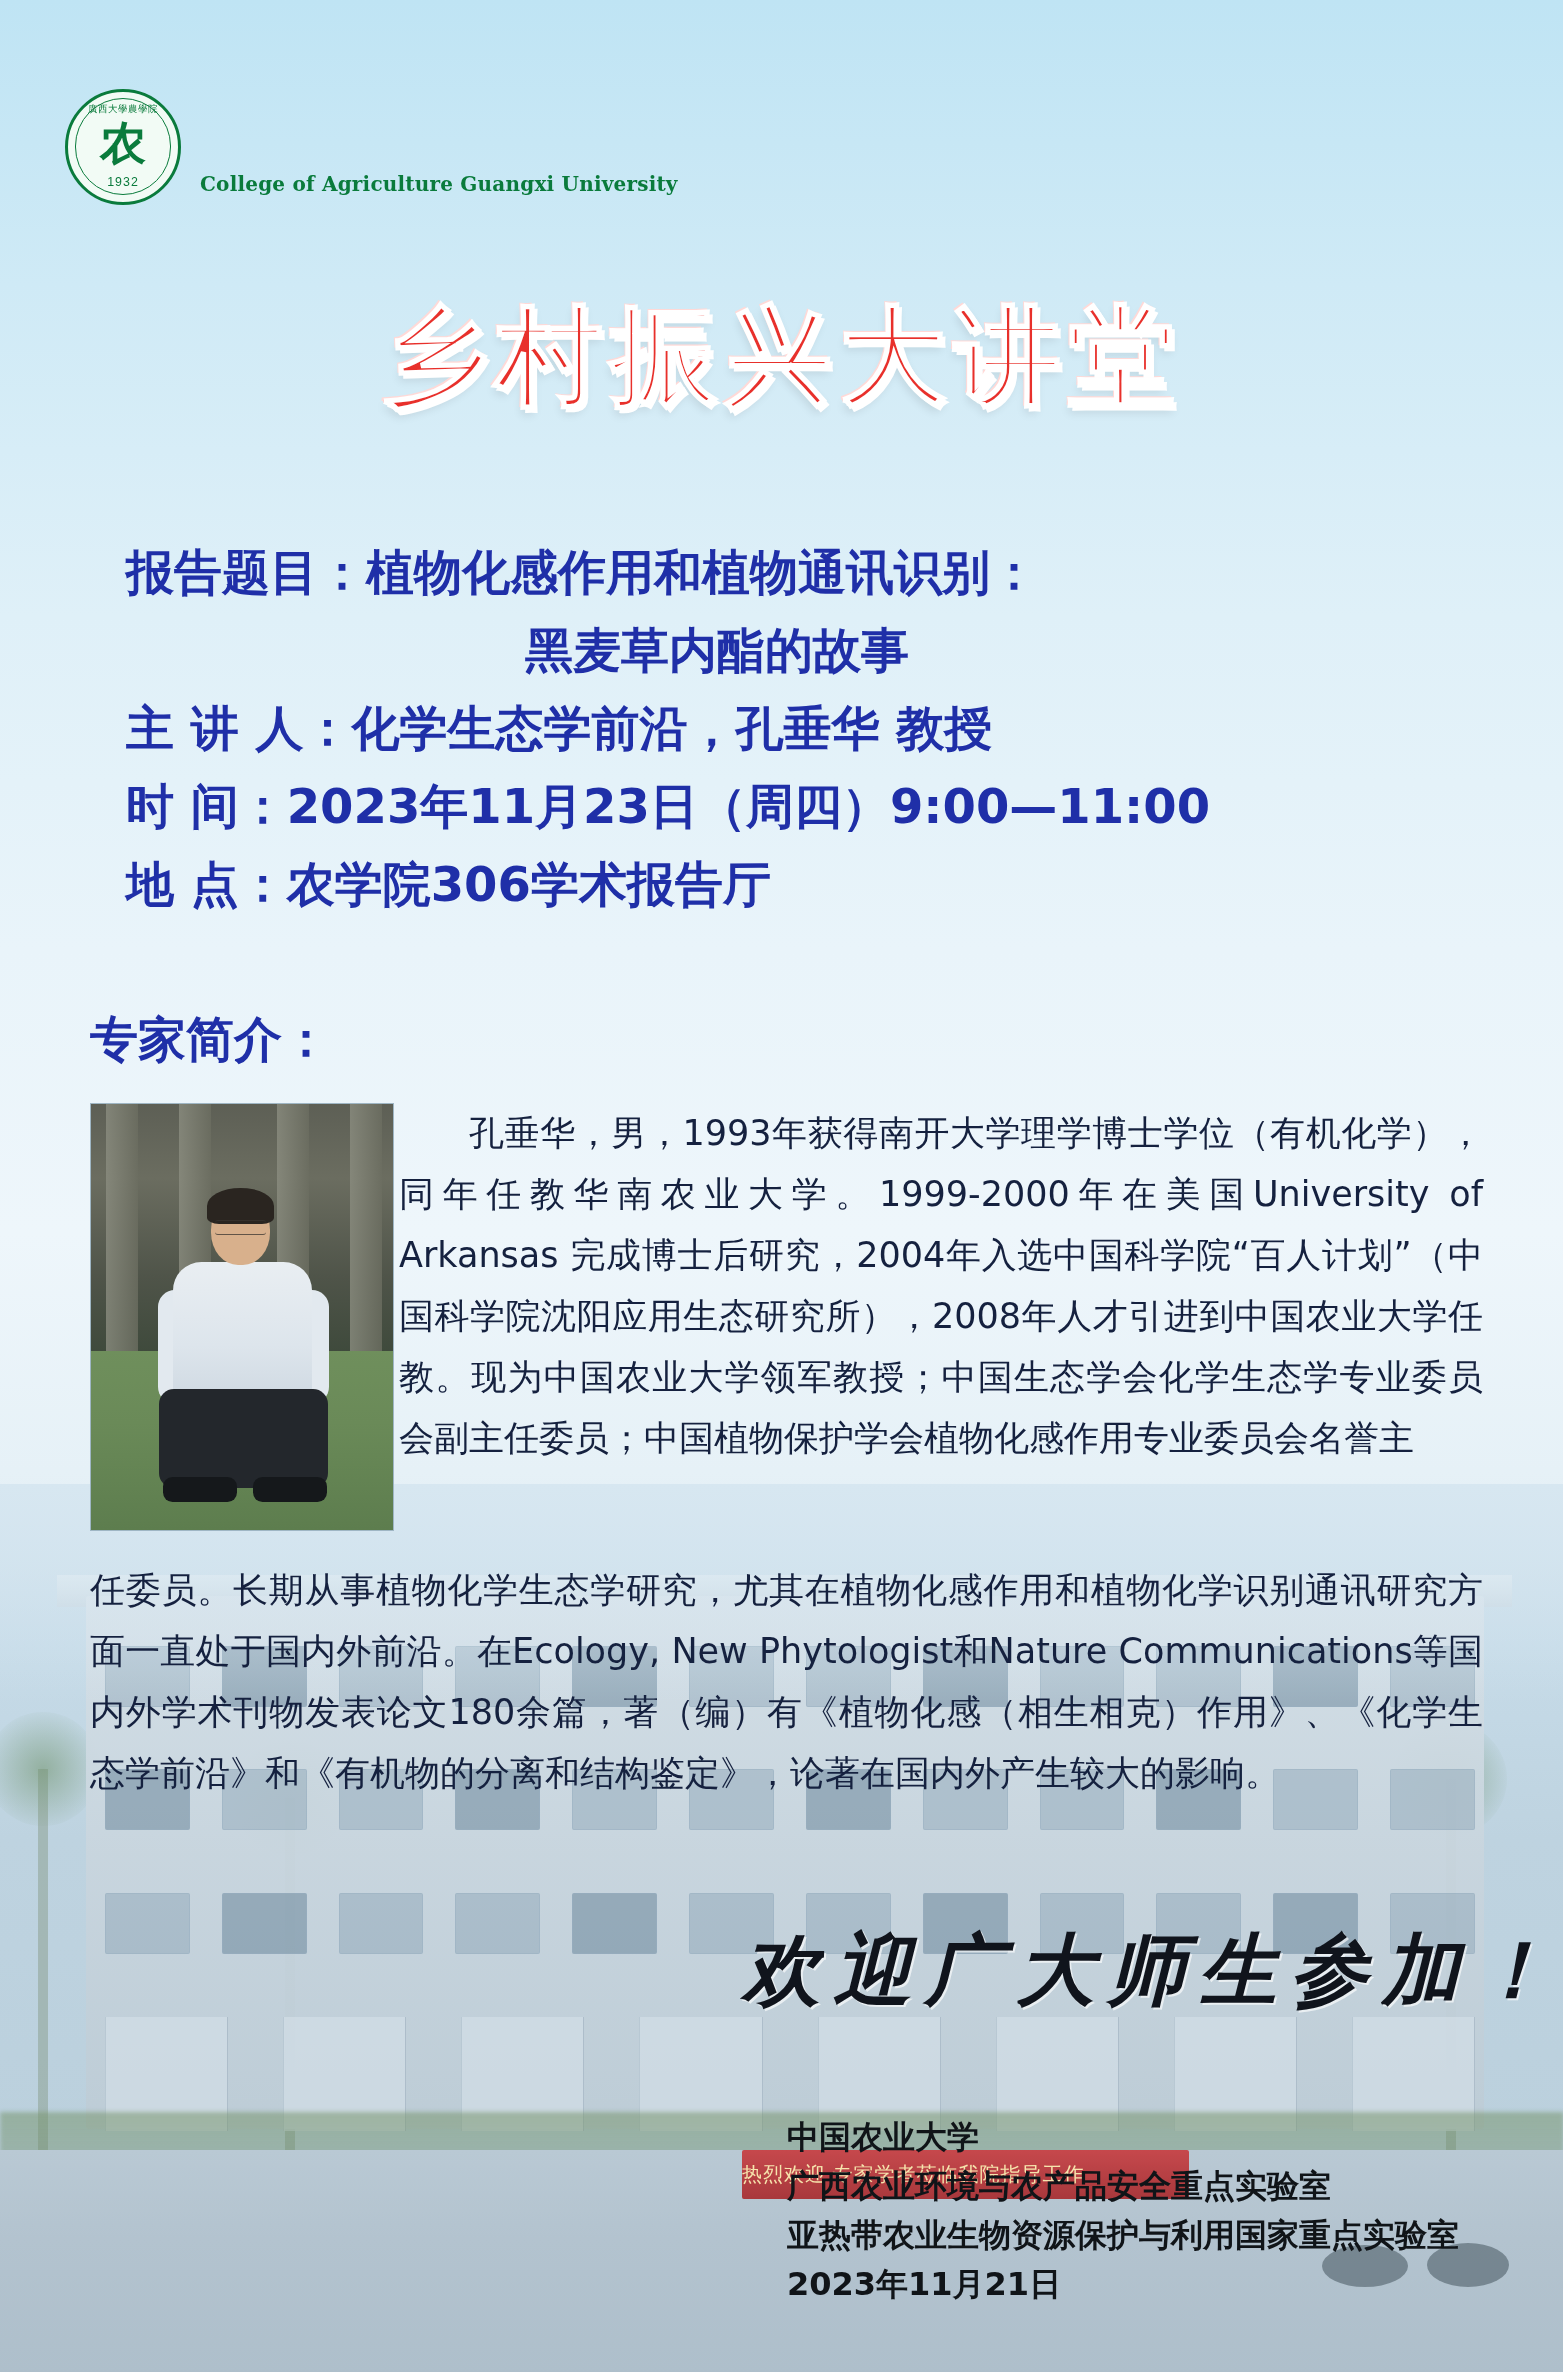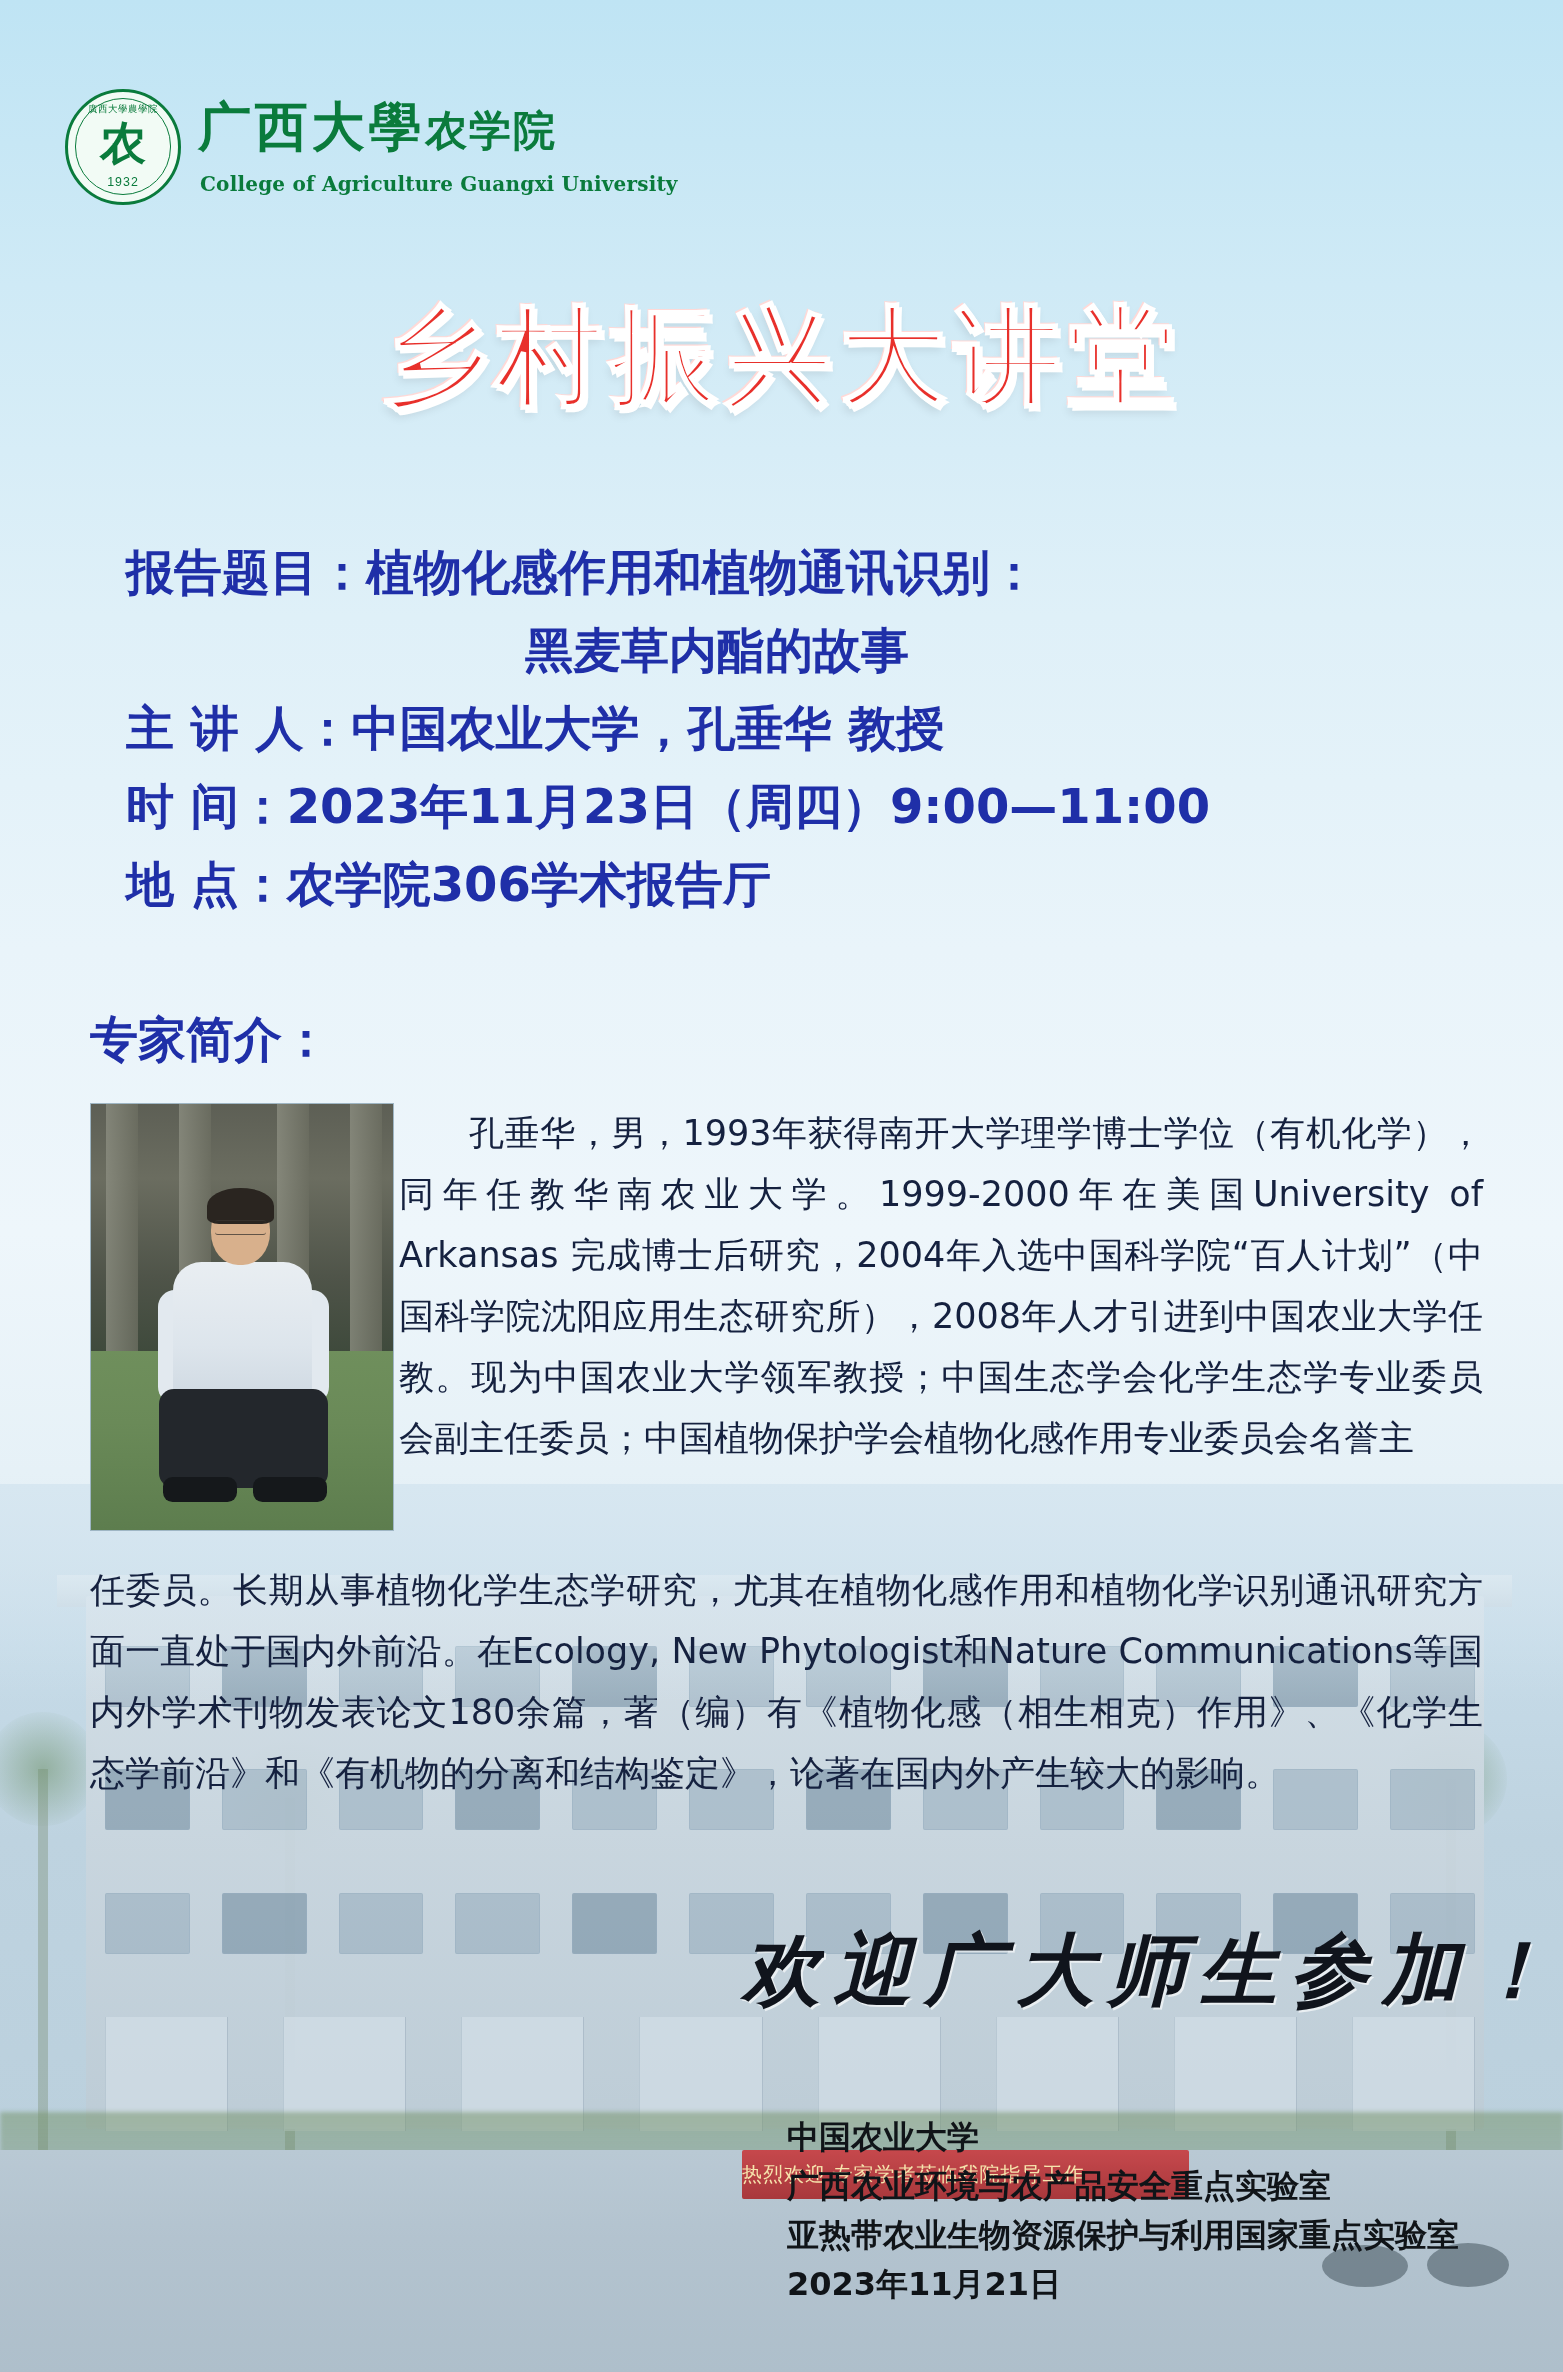--- a/index.html
+++ b/index.html
@@ -512,37 +512,34 @@
 
     <div class="fade-top"></div>
   </div>
 
   <div class="logo-wrap">
     <div class="logo-seal">
       <div class="logo-seal-top">廣西大學農學院</div>
       <div class="logo-seal-glyph">农</div>
       <div class="logo-seal-year">1932</div>
     </div>
-    <div class="logo-cn">
-      <span>广西大學</span><span class="small">农学院</span>
-    </div>
     <div class="logo-en">College of Agriculture Guangxi University</div>
   </div>
 
   <div class="main-title">乡村振兴大讲堂</div>
 
   <div class="info">
     <div class="info-line">
       <span class="label-spaced">报告题目：</span><span>植物化感作用和植物通讯识别：</span>
     </div>
     <div class="info-line indent">
       <span>黑麦草内酯的故事</span>
     </div>
     <div class="info-line">
-      <span class="label-spaced">主 讲 人：</span><span>中国农业大学，孔垂华 教授</span>
+      <span class="label-spaced">主 讲 人：</span><span>化学生态学前沿，孔垂华 教授</span>
     </div>
     <div class="info-line">
       <span class="label-spaced">时    间：</span><span>2023年11月23日（周四）9:00—11:00</span>
     </div>
     <div class="info-line">
       <span class="label-spaced">地    点：</span><span>农学院306学术报告厅</span>
     </div>
   </div>
 
   <div class="expert-heading">专家简介：</div>

